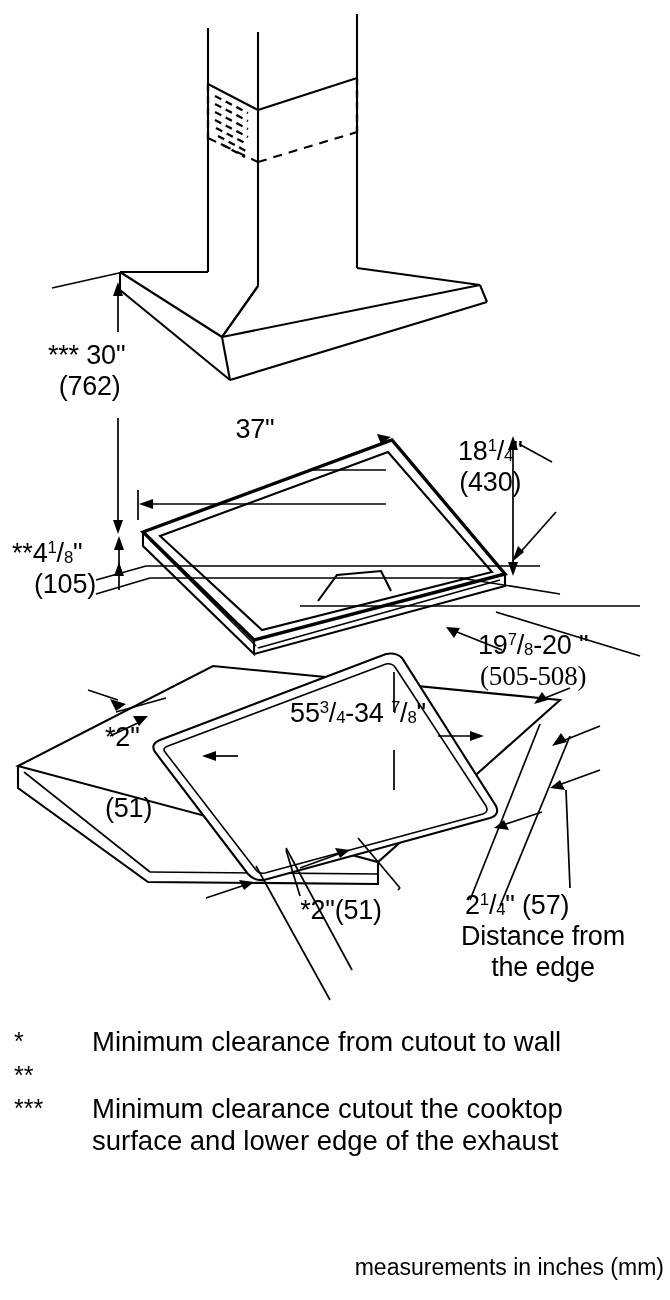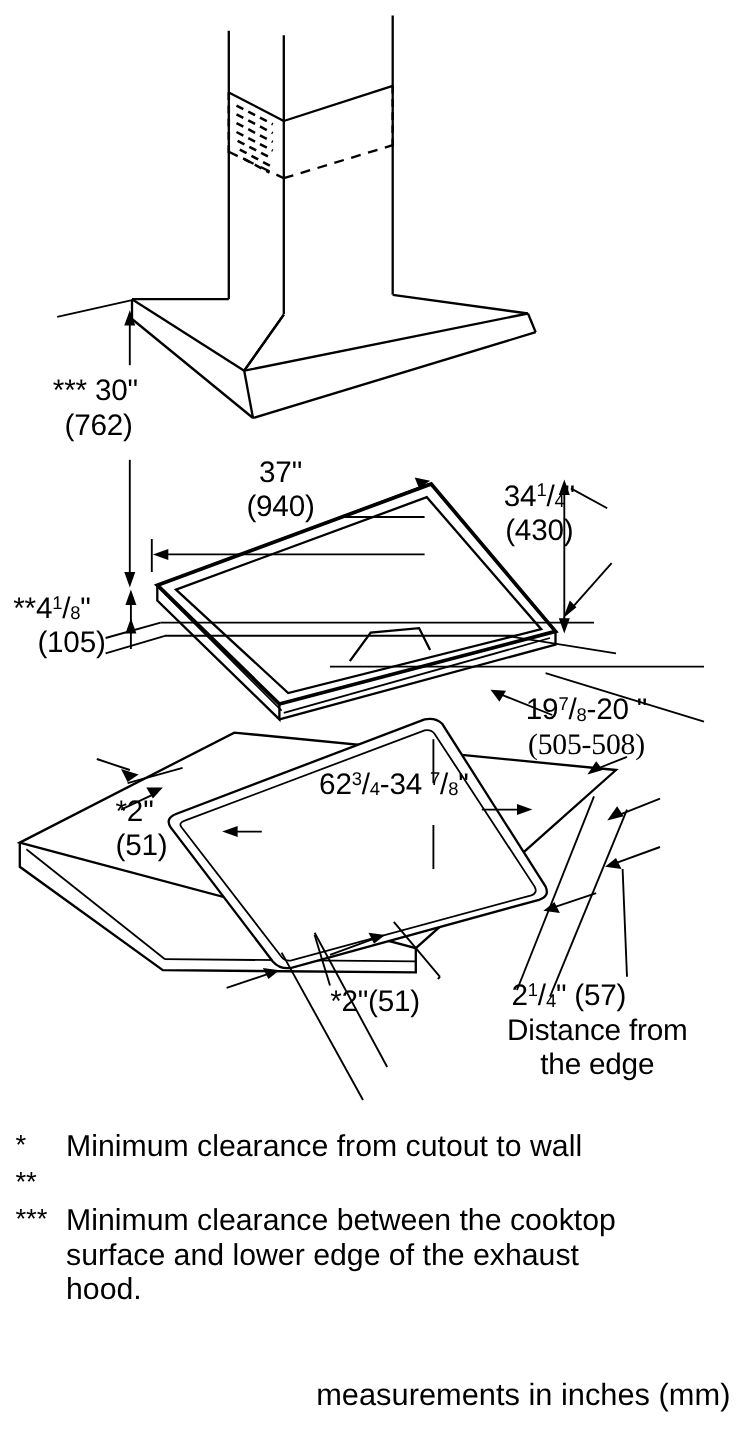--- a/index.html
+++ b/index.html
@@ -78,30 +78,30 @@
     line-height: 31.5px;
     margin-bottom: 2px;
   }
   .note .mark {
     width: 60px;
     flex: 0 0 60px;
     padding-left: 14px;
     box-sizing: border-box;
     font-size: 25px;
   }
-  .note .body { flex: 1 1 auto; padding-right: 6px; }
+  .note .body { flex: 1 1 auto; padding-right: 6px; margin-left: 32px; }
   #measnote {
     position: absolute;
     left: 0;
     top: 1252px;
     width: 670px;
     text-align: right;
     padding-right: 6px;
     box-sizing: border-box;
-    font-size: 28px;
+    font-size: 23px;
     line-height: 31px;
   }
 </style>
 </head>
 <body>
 
 <div id="sheet">
 
   <svg class="draw" viewBox="0 0 670 1300">
 
@@ -326,45 +326,44 @@
 
   </svg>
 
   <div class="lbl" style="left:48px; top:340px;">
     <span><span>***</span>&nbsp;<span>30"</span></span>
     <span class="l2" style="padding-left:6px;">(762)</span>
   </div>
 
   <div class="lbl ctr" style="left:190px; top:414px; width:130px;">
     <span>37"</span>
-    <span class="l2">(940)</span>
   </div>
 
   <div class="lbl" style="left:458px; top:436px;">
-    <span><span>34</span><sup class="num">1</sup><span class="sl">/</span><sub class="den">4</sub><span>"</span></span>
+    <span><span>18</span><sup class="num">1</sup><span class="sl">/</span><sub class="den">4</sub><span>"</span></span>
     <span class="l2">(430)</span>
   </div>
 
   <div class="lbl" style="left:12px; top:538px;">
     <span><span>**</span><span>4</span><sup class="num">1</sup><span class="sl">/</span><sub class="den">8</sub><span>"</span></span>
     <span class="l2" style="padding-left:22px;">(105)</span>
   </div>
 
   <div class="lbl ctr" style="left:228px; top:698px; width:260px;">
-    <span><span>62</span><sup class="num">3</sup><span class="sl">/</span><sub class="den">4</sub><span>-34</span>&nbsp;<sup class="num">7</sup><span class="sl">/</span><sub class="den">8</sub><span>"</span></span>
+    <span><span>55</span><sup class="num">3</sup><span class="sl">/</span><sub class="den">4</sub><span>-34</span>&nbsp;<sup class="num">7</sup><span class="sl">/</span><sub class="den">8</sub><span>"</span></span>
   </div>
 
   <div class="lbl" style="left:478px; top:630px;">
     <span><span>19</span><sup class="num">7</sup><span class="sl">/</span><sub class="den">8</sub><span>-20 "</span></span>
     <span class="l2" style="padding-left:-2px;font-family:Liberation Serif, serif;">(505-508)</span>
   </div>
 
   <div class="lbl" style="left:105px; top:722px;">
     <span><span>*</span><span>2"</span></span>
-    <span class="l2" style="padding-left:-4px;">(51)</span>
+    <span class="l2" style="padding-left:-4px;margin-top:40px;">(51)</span>
   </div>
 
   <div class="lbl ctr" style="left:246px; top:895px; width:190px;">
     <span>*2"(51)</span>
   </div>
 
   <div class="lbl" style="left:465px; top:890px;">
     <span><span>2</span><sup class="num">1</sup><span class="sl">/</span><sub class="den">4</sub><span>" (57)</span></span>
     <span class="l2" style="margin-left:-4px;">Distance from</span>
     <span class="l2" style="margin-left:-4px;">the edge</span>
@@ -381,23 +380,22 @@
 
     <div class="note">
       <span class="mark">**</span>
       <span class="body">
       </span>
     </div>
 
     <div class="note">
       <span class="mark">***</span>
       <span class="body">
-        <span style="display:block">Minimum clearance between the cooktop</span>
+        <span style="display:block">Minimum clearance cutout the cooktop</span>
         <span style="display:block">surface and lower edge of the exhaust</span>
-        <span style="display:block">hood.</span>
       </span>
     </div>
 
   </div>
 
   <div id="measnote">measurements in inches (mm)</div>
 
 </div>
 
 </body></html>

